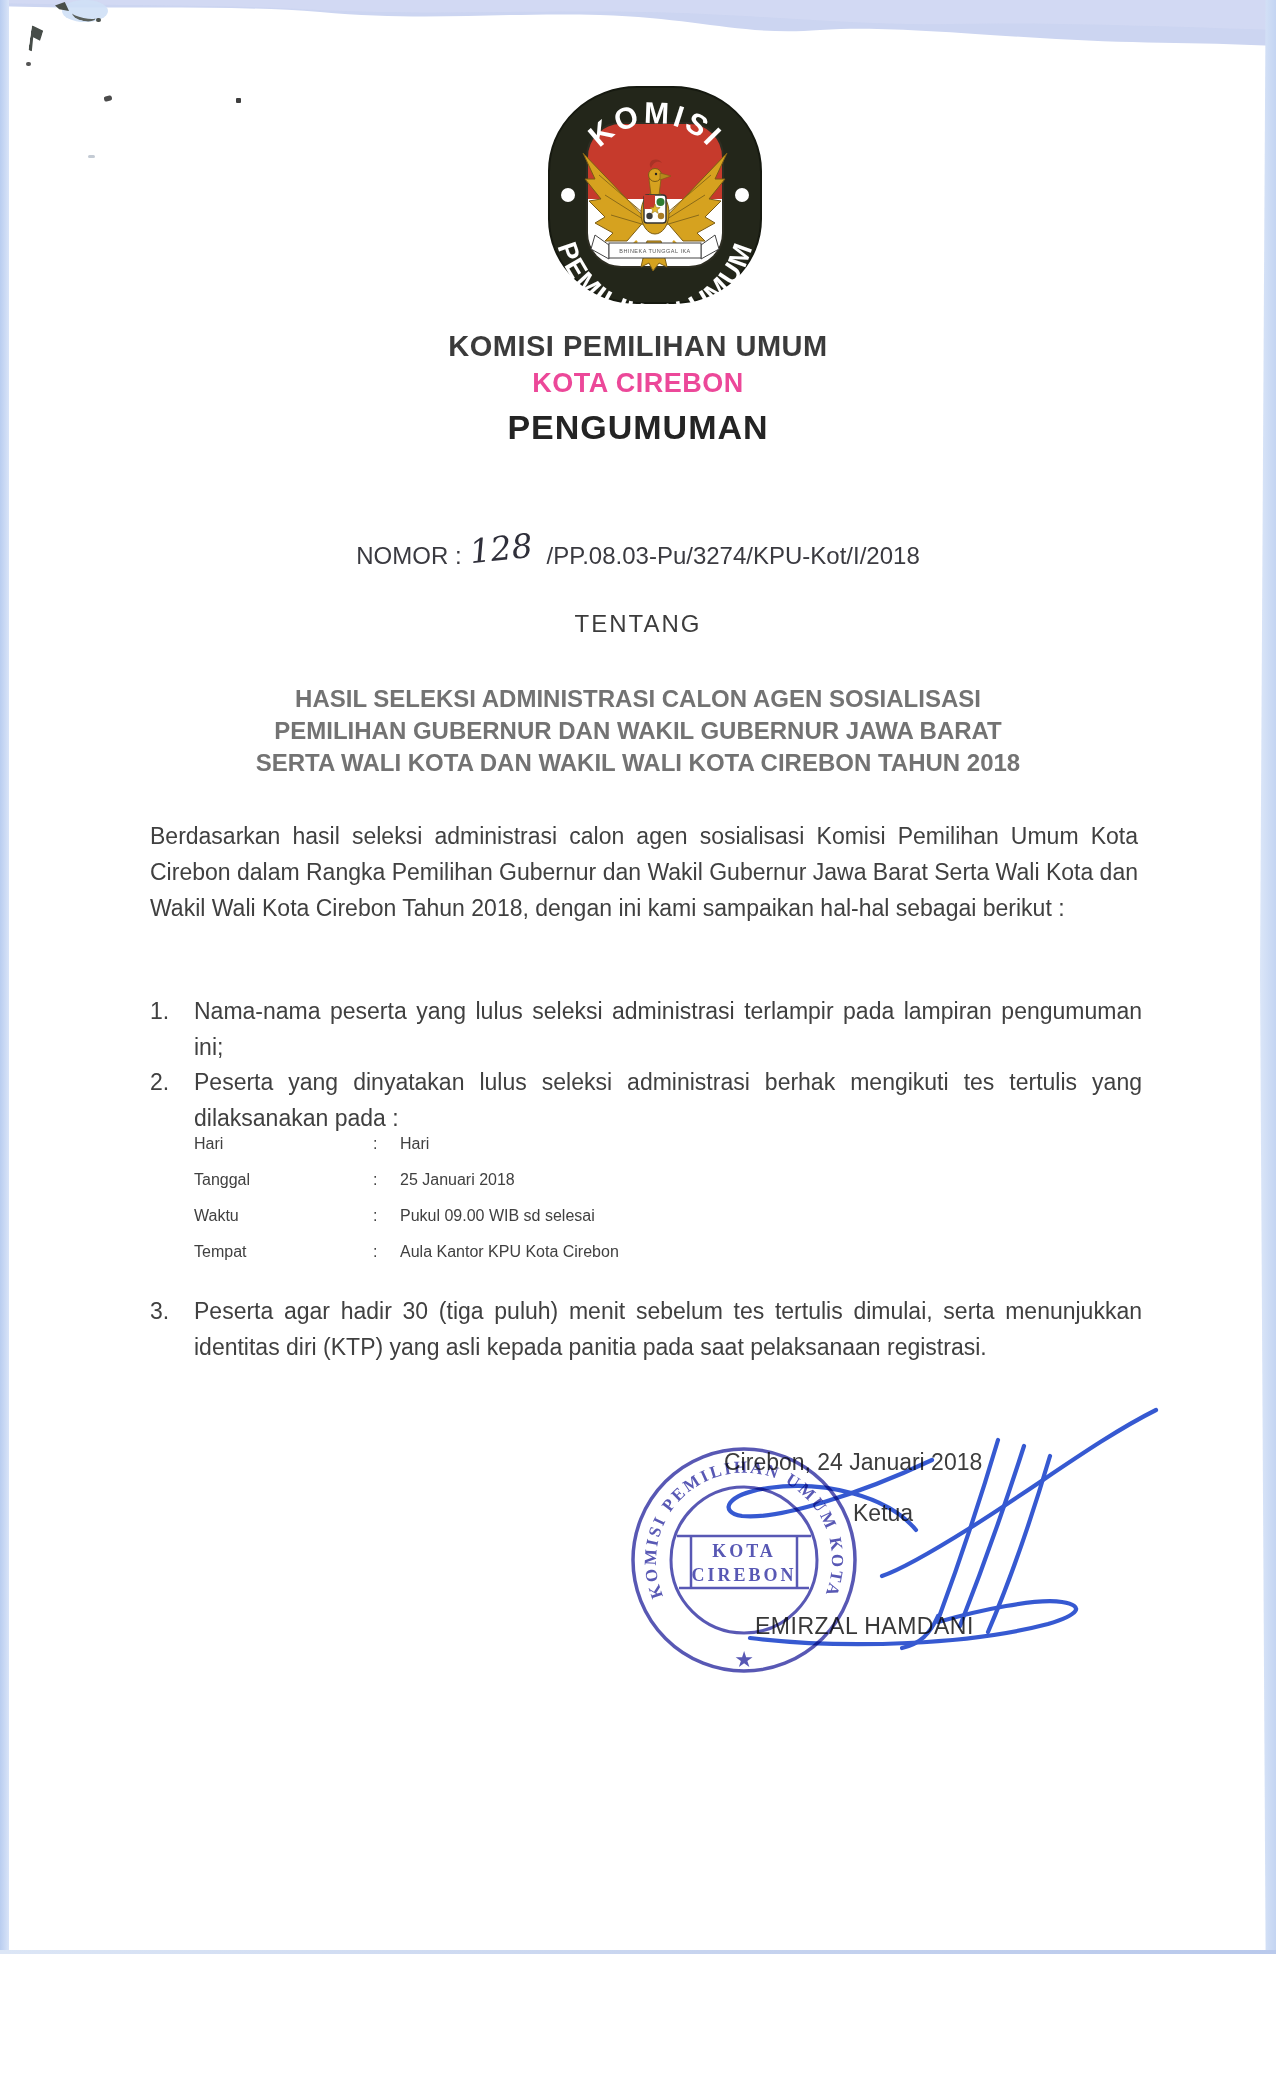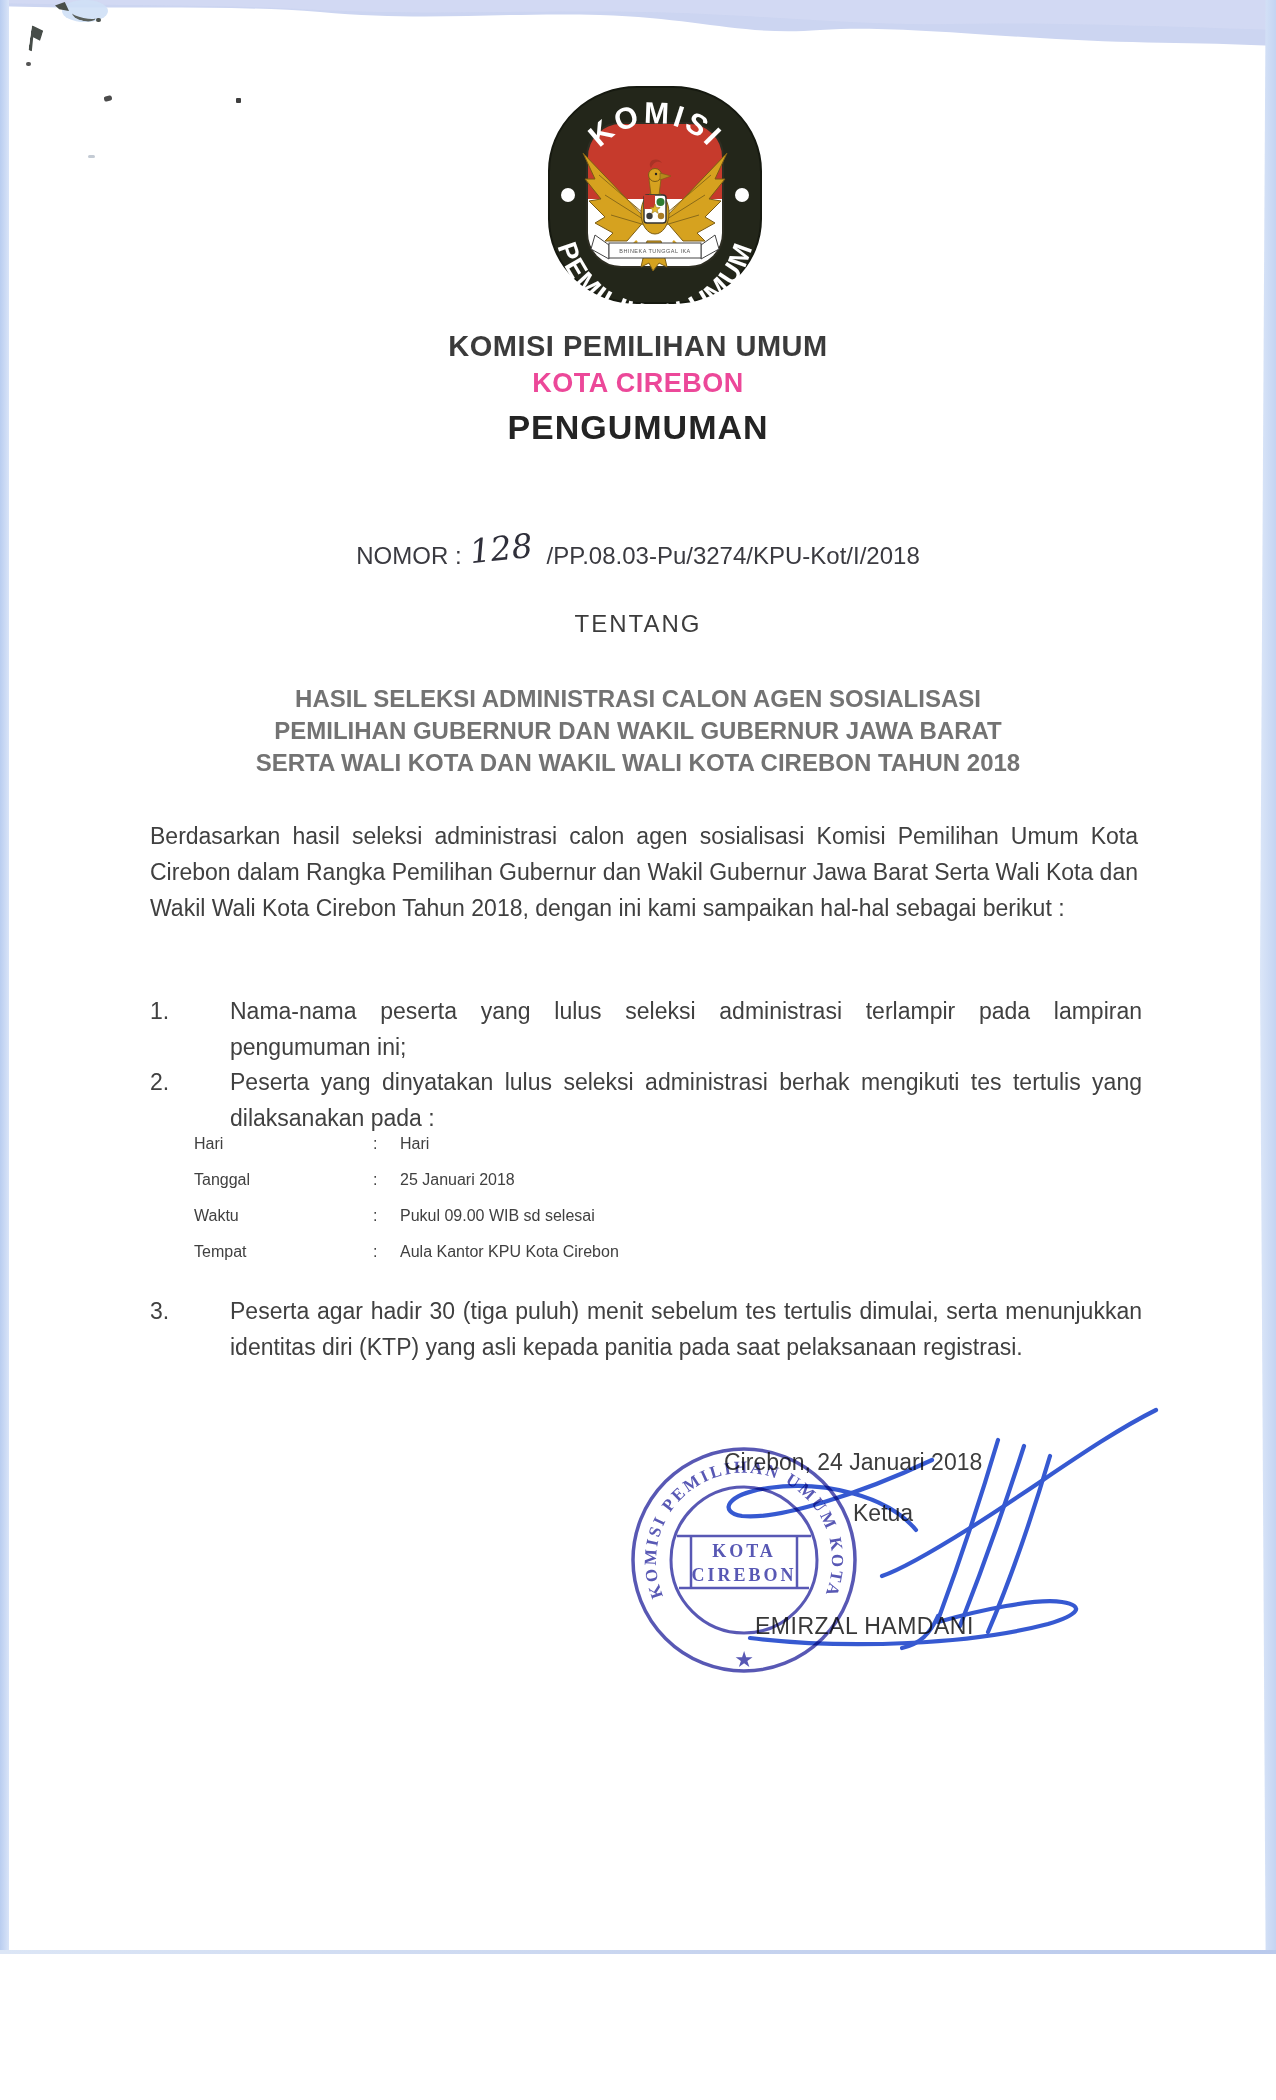--- a/index.html
+++ b/index.html
@@ -25,21 +25,21 @@
   .nomor{top:533px;font-size:24px;color:#3a3a40;}
   .nomor .hand{display:inline-block;font-family:"DejaVu Serif",serif;font-style:italic;
     font-size:33px;color:#2f2f3a;transform:rotate(-6deg) translateY(-4px);margin:0 14px 0 8px;}
   .tentang{top:610px;font-size:24px;letter-spacing:2px;color:#3c3c3c;}
   .subject{top:683px;font-size:24px;font-weight:bold;color:#737373;line-height:32px;}
   
   .intro{position:absolute;left:150px;top:818px;width:988px;font-size:23px;
     line-height:36px;text-align:justify;color:#404040;}
   .item{position:absolute;left:150px;width:992px;display:flex;font-size:23px;line-height:36px;color:#404040;}
   .item .num{width:44px;flex:none;}
-  .item .txt{flex:1;text-align:justify;margin-left:36px;}
+  .item .txt{flex:1;text-align:justify;}
   .item1{top:993px;} .item2{top:1064px;} .item3{top:1293px;}
   .schedule{position:absolute;left:194px;top:1126px;font-size:16px;line-height:36px;color:#404040;}
   .srow{display:flex;}
   .srow .lbl{width:179px;flex:none;}
   .srow .sep{width:27px;flex:none;}
   
   .place-date{position:absolute;left:724px;top:1449px;font-size:23px;color:#3c3c3c;}
   .signer-title{position:absolute;left:853px;top:1500px;font-size:23px;color:#3c3c3c;}
   .signer-name{position:absolute;left:755px;top:1613px;font-size:23px;color:#383838;letter-spacing:.5px;}
   .stamp-svg{position:absolute;left:627px;top:1441px;mix-blend-mode:multiply;opacity:.92;}

